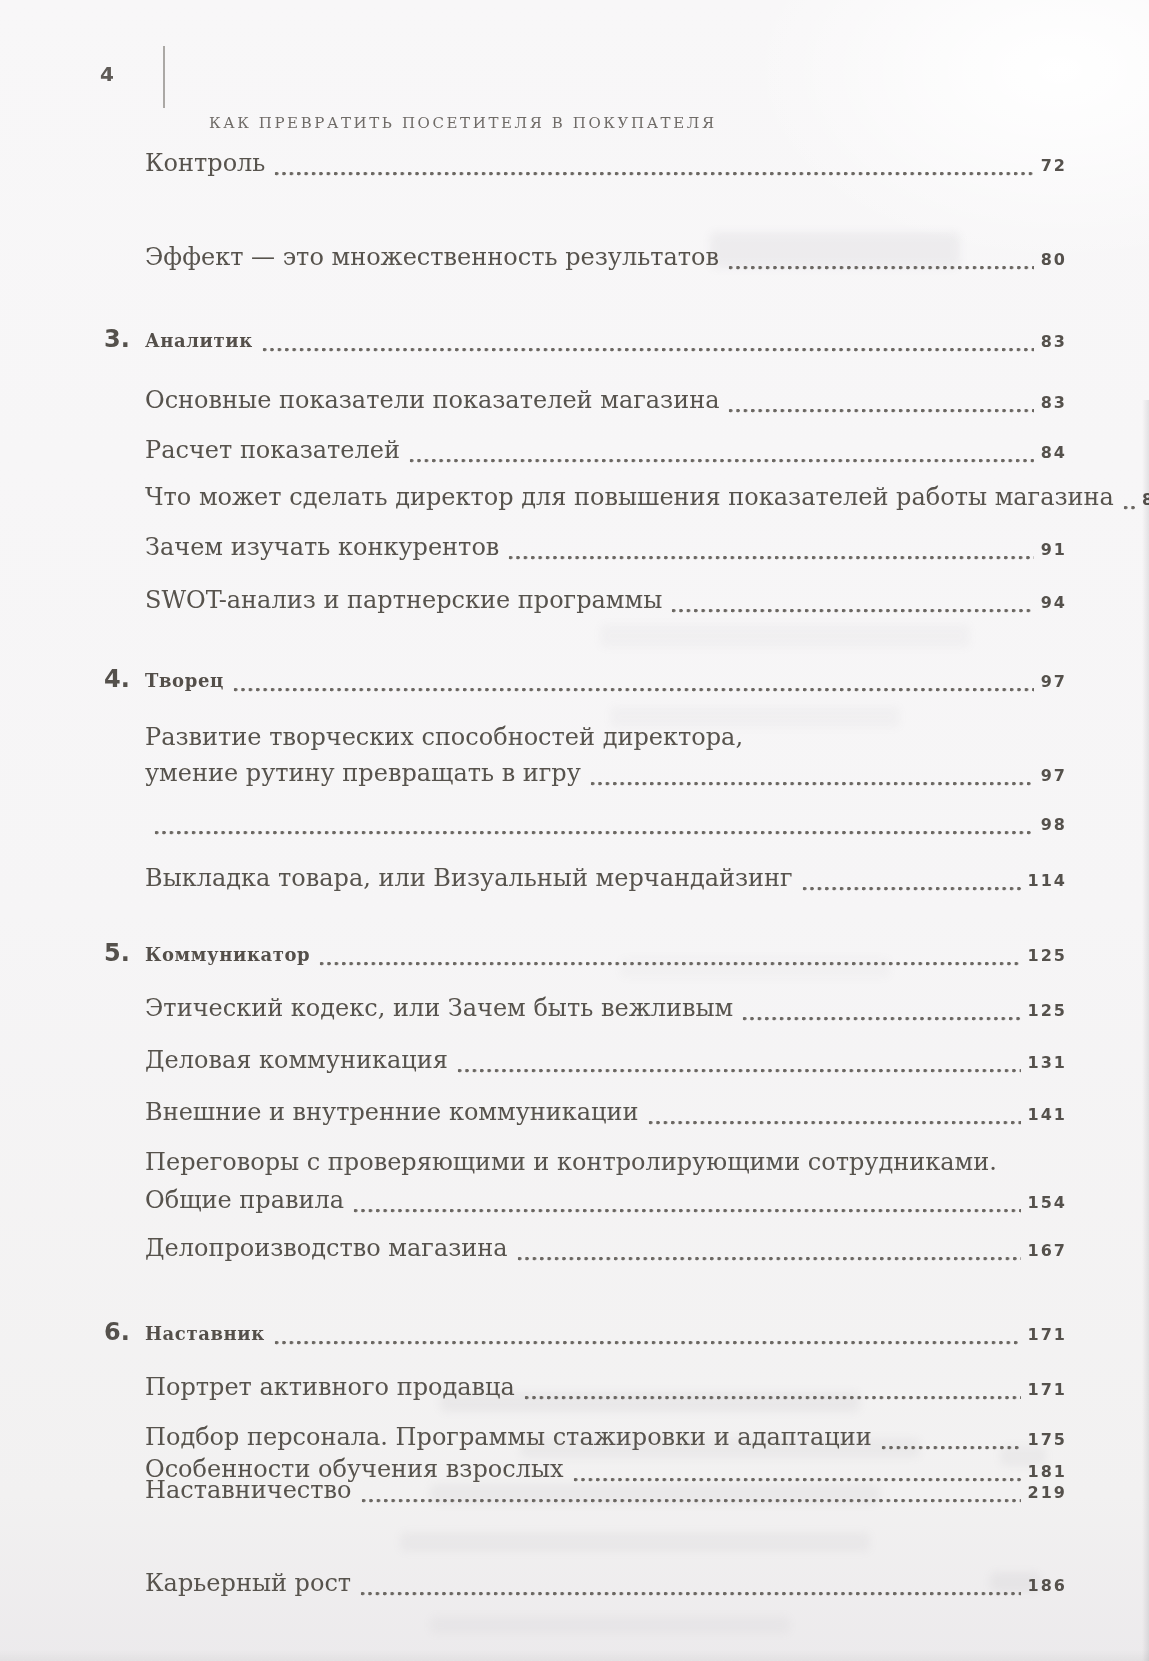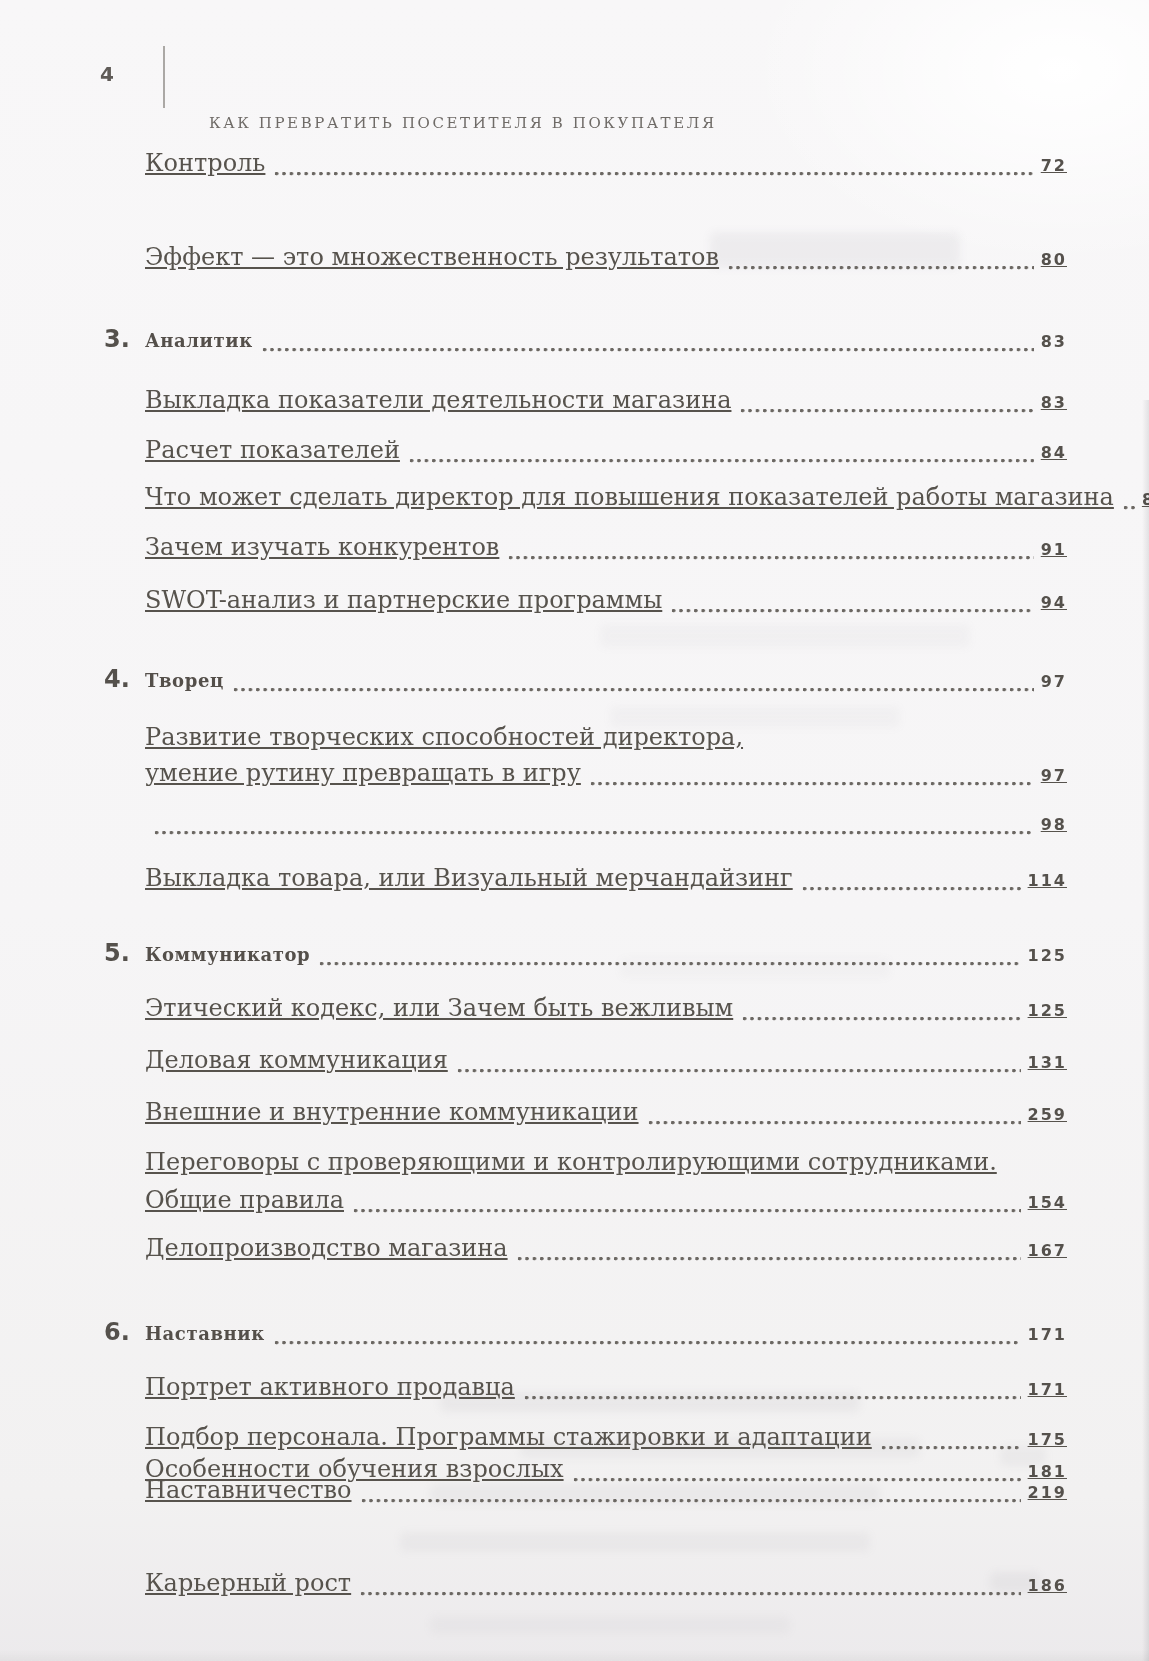--- a/index.html
+++ b/index.html
@@ -31,21 +31,21 @@
     white-space:nowrap;
     margin-top:48px;
   }
   
   .row{
     position:absolute;left:104px;width:963px;
     display:flex;align-items:baseline;
     font-size:24px;line-height:34px;white-space:nowrap;
   }
   .row .ttl{flex:0 0 auto;}
-  .row.sub{padding-left:41px;width:922px;text-decoration:underline;}
+  .row.sub{padding-left:41px;width:922px;}
   .row .num{
     flex:0 0 41px;font-family:"DejaVu Sans", sans-serif;
     font-weight:700;font-size:24px;color:#55514c;
   }
   .row.ch .ttl{font-weight:700;letter-spacing:.6px;font-size:18px;color:#544f4a;}
   .ldr{
     flex:1 1 auto;min-width:12px;height:6px;align-self:flex-end;
     margin:0 7px 6px 9px;
     background-image:radial-gradient(circle at 2.6px 2.6px, #6b6762 1.5px, rgba(0,0,0,0) 2.1px);
     background-size:7.4px 6px;background-repeat:repeat-x;background-position:left bottom;
@@ -97,21 +97,21 @@
     <span class="pg">80</span>
   </div>
 
   <div class="row ch" style="top:322px">
     <span class="num">3.</span>
     <span class="ttl">Аналитик</span>
     <span class="ldr"></span>
     <span class="pg">83</span>
   </div>
   <div class="row sub" style="top:383px">
-    <span class="ttl">Выкладка показатели деятельности магазина</span>
+    <span class="ttl">Основные показатели показателей магазина</span>
     <span class="ldr"></span>
     <span class="pg">83</span>
   </div>
   <div class="row sub" style="top:433px">
     <span class="ttl">Расчет показателей</span>
     <span class="ldr"></span>
     <span class="pg">84</span>
   </div>
   <div class="row sub" style="top:480px">
     <span class="ttl">Что может сделать директор для повышения показателей работы магазина</span>
@@ -165,21 +165,21 @@
     <span class="pg">125</span>
   </div>
   <div class="row sub" style="top:1043px">
     <span class="ttl">Деловая коммуникация</span>
     <span class="ldr"></span>
     <span class="pg">131</span>
   </div>
   <div class="row sub" style="top:1095px">
     <span class="ttl">Внешние и внутренние коммуникации</span>
     <span class="ldr"></span>
-    <span class="pg">259</span>
+    <span class="pg">141</span>
   </div>
   <div class="row sub" style="top:1145px">
     <span class="ttl">Переговоры с проверяющими и контролирующими сотрудниками.</span>
   </div>
   <div class="row sub" style="top:1183px">
     <span class="ttl">Общие правила</span>
     <span class="ldr"></span>
     <span class="pg">154</span>
   </div>
   <div class="row sub" style="top:1231px">

